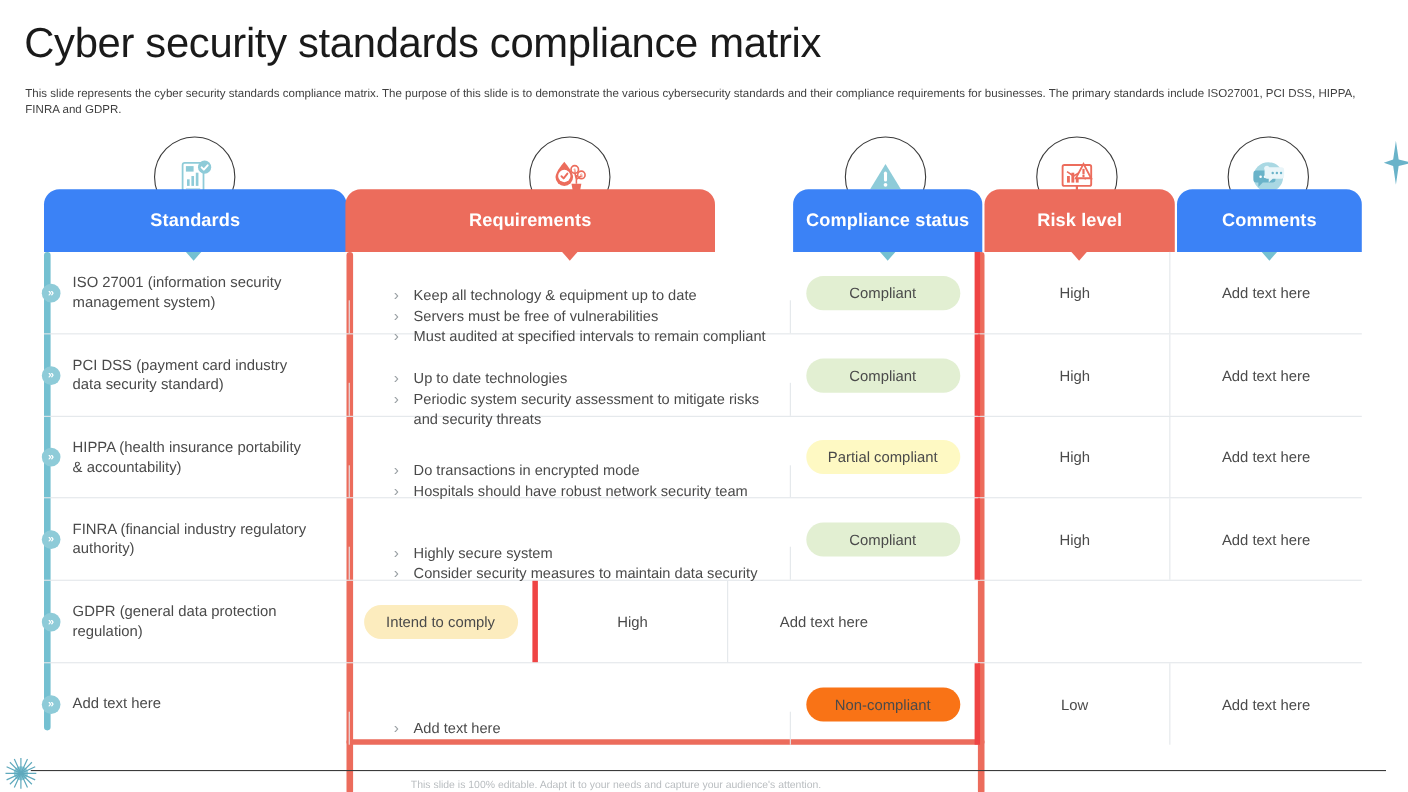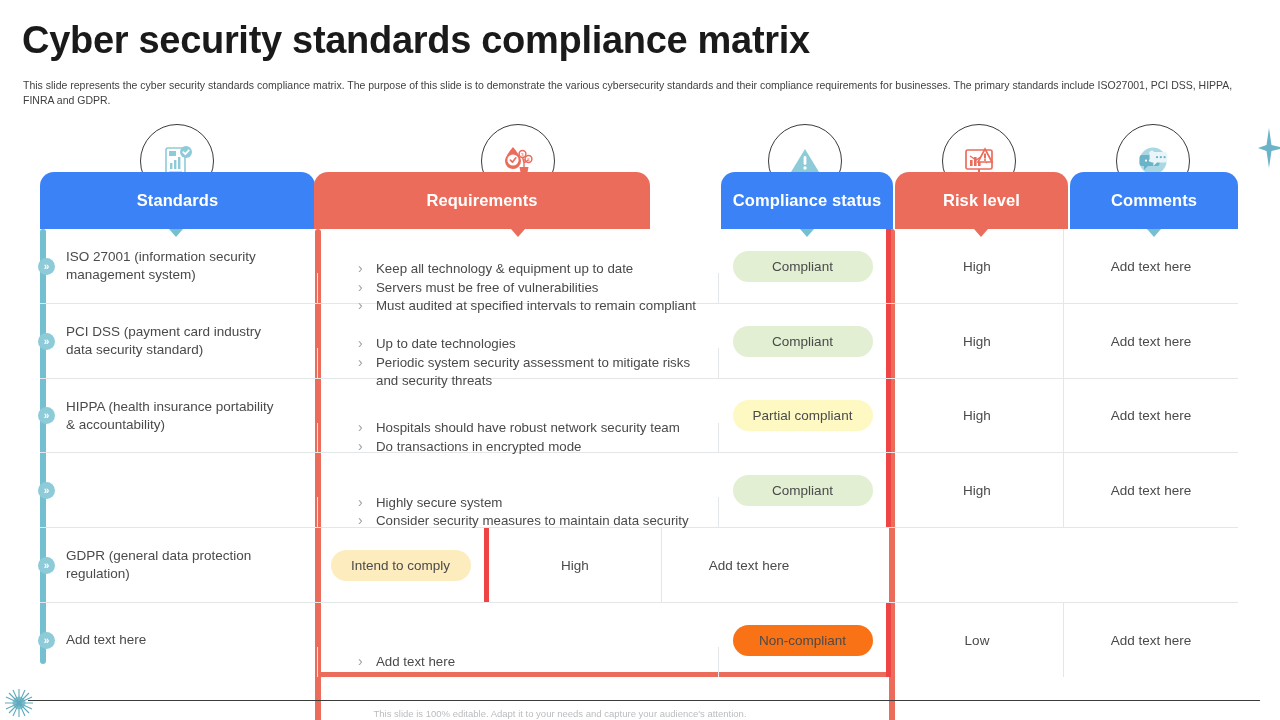--- a/index.html
+++ b/index.html
@@ -15,21 +15,21 @@
     font-family: "Liberation Sans", sans-serif;
     color: #404040;
   }
 
   
   .slide-title {
     position: absolute;
     left: 22px;
     top: 20px;
     font-size: 38px;
-    font-weight: bold;
+    font-weight: normal;
     color: #1a1a1a;
     letter-spacing: -0.3px;
     line-height: 1.1;
     white-space: nowrap;
   }
   .slide-subtitle {
     position: absolute;
     left: 23px;
     top: 78px;
     width: 1232px;
@@ -375,37 +375,38 @@
           <span class="plain-text">Add text here</span>
         </div>
       </div>
       <div class="row" style="height: 73px;">
         <div class="cell c-standard">
           <span class="chev-badge">»</span>
           <div class="std-text">HIPPA (health insurance portability &amp; accountability)</div>
         </div>
         <div class="cell c-requirements">
           <ul class="req-list">
+            <li>Do transactions in encrypted mode</li>
             <li>Hospitals should have robust network security team</li>
-            <li>Do transactions in encrypted mode</li>
           </ul>
         </div>
         <div class="cell c-status">
           <span class="pill" style="background: #fef9c3;">Partial compliant</span>
         </div>
         <div class="cell c-risk">
           <span class="plain-text">High</span>
         </div>
         <div class="cell c-comments">
           <span class="plain-text">Add text here</span>
         </div>
       </div>
       <div class="row" style="height: 74px;">
         <div class="cell c-standard">
           <span class="chev-badge">»</span>
+          <div class="std-text">FINRA (financial industry regulatory authority)</div>
         </div>
         <div class="cell c-requirements">
           <ul class="req-list">
             <li>Highly secure system</li>
             <li>Consider security measures to maintain data security</li>
           </ul>
         </div>
         <div class="cell c-status">
           <span class="pill" style="background: rgb(226, 239, 210);">Compliant</span>
         </div>

